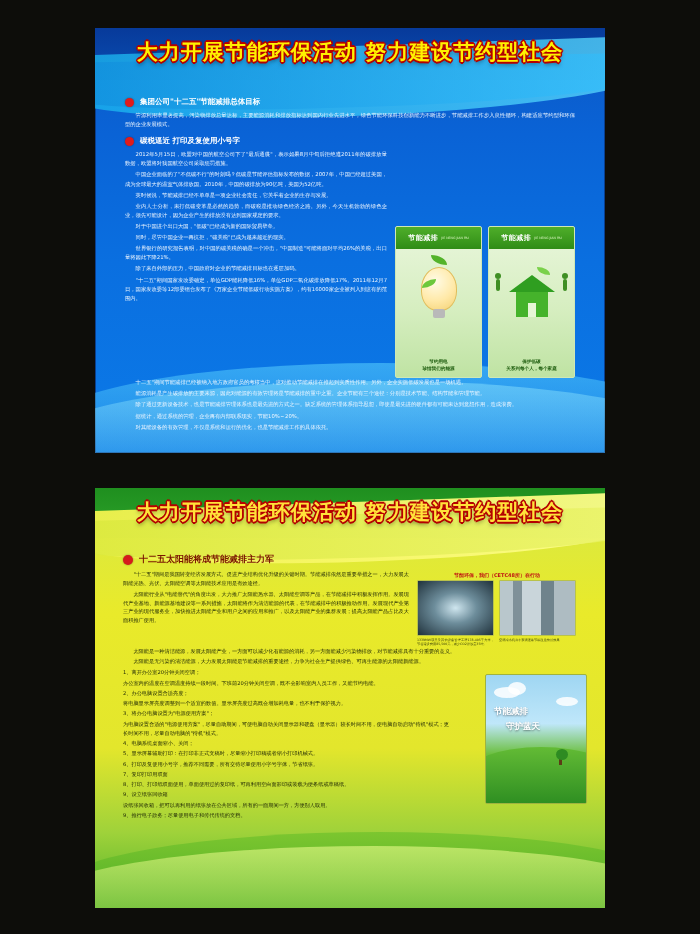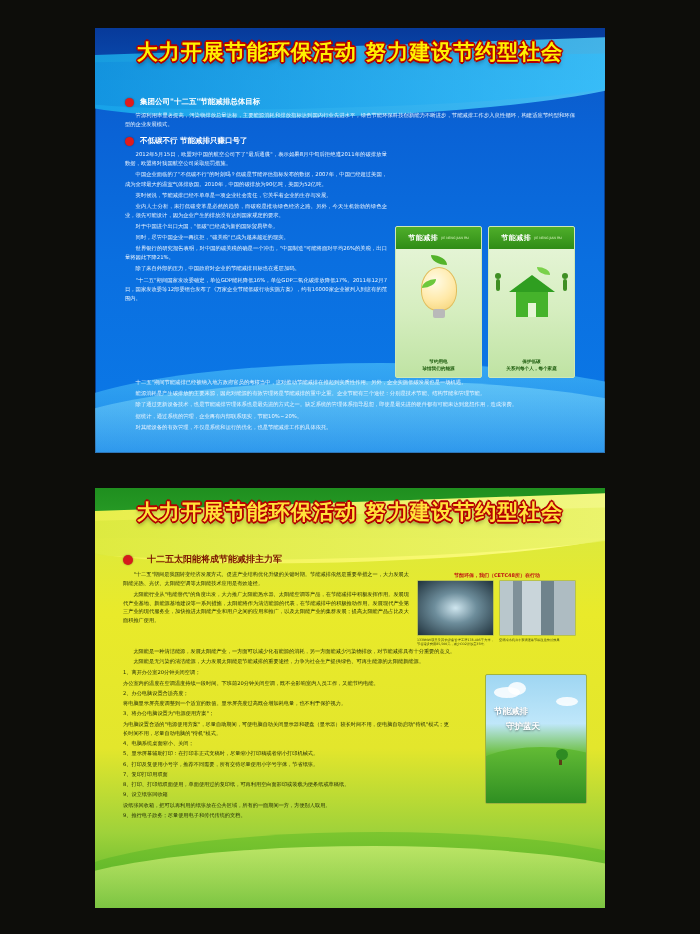--- a/index.html
+++ b/index.html
@@ -57,21 +57,21 @@
   }
   #poster-blue .title-bar .t{color:#fff100;}
 
   .body-area{position:absolute;z-index:5;}
   #blue-body{left:30px;top:62px;width:450px;}
 
   .sec-head{display:flex;align-items:center;gap:6px;margin:7px 0 4px 0;}
   .dot{width:9px;height:9px;border-radius:50%;background:#e01b1b;
        box-shadow:0 0 2px rgba(0,0,0,.4);flex:0 0 auto;}
   .sec-head .txt{font-size:7.5px;font-weight:bold;color:#fff;}
-  #poster-green .sec-head .txt{color:#7a1400;font-size:9px;margin-left:8px;}
+  #poster-green .sec-head .txt{color:#7a1400;font-size:9px;}
   #poster-green .dot{background:#d51c1c;width:10px;height:10px;}
 
   .para{font-size:5.3px;line-height:1.72;color:#eef6ff;text-align:justify;margin:0 0 2px 0;}
   .para.ind{text-indent:2em;}
 
   .blue-cols{display:flex;gap:8px;}
   .blue-left{width:262px;}
   .blue-right{width:180px;padding-top:76px;}
 
   
@@ -210,21 +210,21 @@
     <div class="body-area" id="blue-body">
 
       <div class="sec-head">
         <span class="dot"></span>
         <span class="txt">集团公司"十二五"节能减排总体目标</span>
       </div>
       <p class="para ind">管源利用率显著提高，污染物排放总量达标，主要能源消耗和排放指标达到国内行业先进水平，绿色节能环保科技创新能力不断进步，节能减排工作步入良性循环，构建适应节约型和环保型的企业发展模式。</p>
 
       <div class="sec-head">
         <span class="dot"></span>
-        <span class="txt">不低碳不行 节能减排只赚口号了</span>
+        <span class="txt">碳税逼近 打印及复使用小号字</span>
       </div>
 
       <div class="blue-cols">
         <div class="blue-left">
           <p class="para ind">2012年5月15日，欧盟对中国的航空公司下了"最后通牒"，表示如果8月中旬后拒绝遵2011年的碳排放量数据，欧盟将对我国航空公司采取惩罚措施。</p>
           <p class="para ind">中国企业面临的了"不低碳不行"的时刻吗？低碳是节能评估指标发布的数据，2007年，中国已经超过美国，成为全球最大的温室气体排放国。2010年，中国的碳排放为90亿吨，美国为52亿吨。</p>
           <p class="para ind">英时候说，节能减排已经不单单是一项企业社会责任，它关乎着企业的生存与发展。</p>
           <p class="para ind">业内人士分析，未打低碳变革是必然的趋势，而碳税是推动绿色经济之路。另外，今天生机勃勃的绿色企业，领先可能设计，因为企业产生的排放没有达到国家规定的要求。</p>
           <p class="para ind">对于中国进个出口大国，"低碳"已经成为新的国际贸易壁垒。</p>
           <p class="para ind">同时，尽管中国企业一再抗拒，"碳关税"已成为越来越近的现实。</p>

